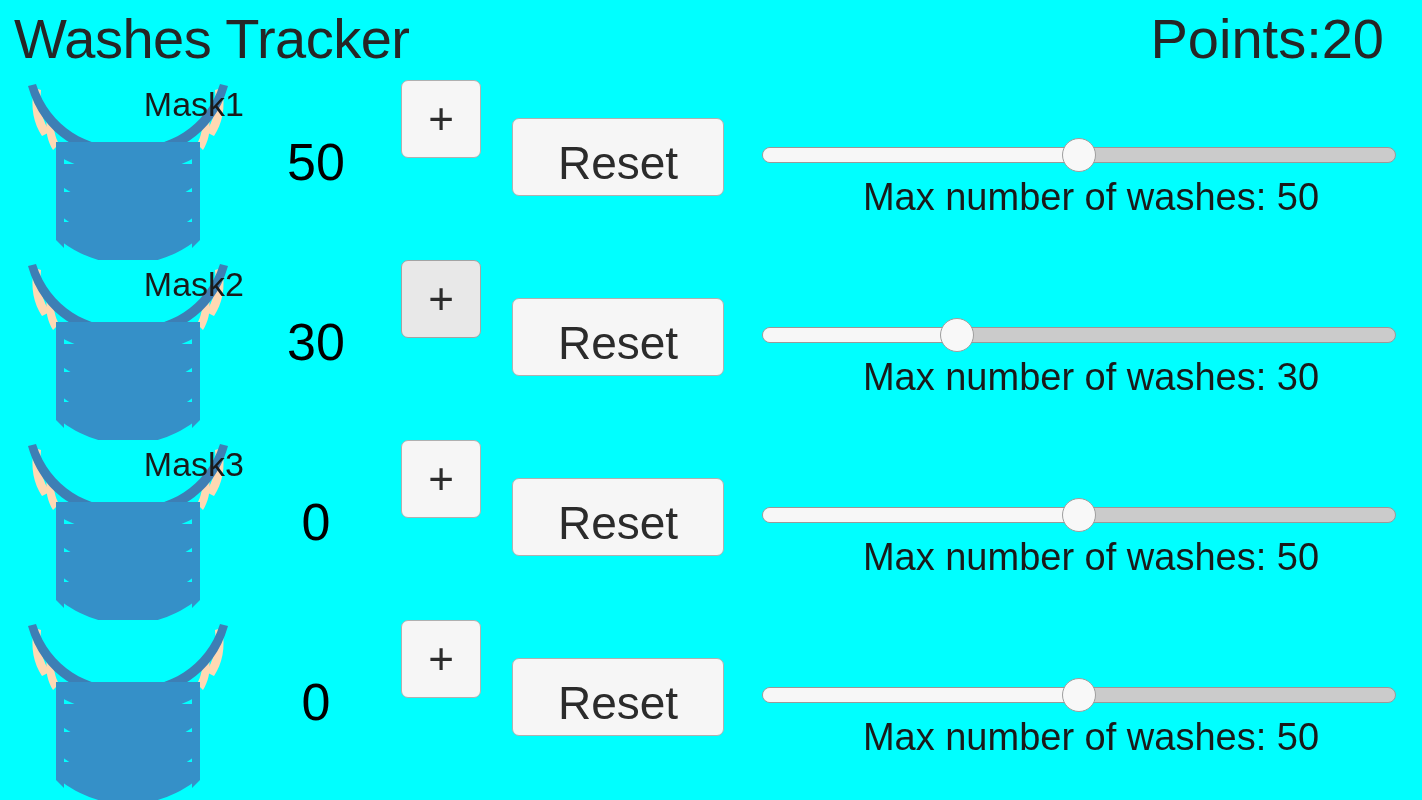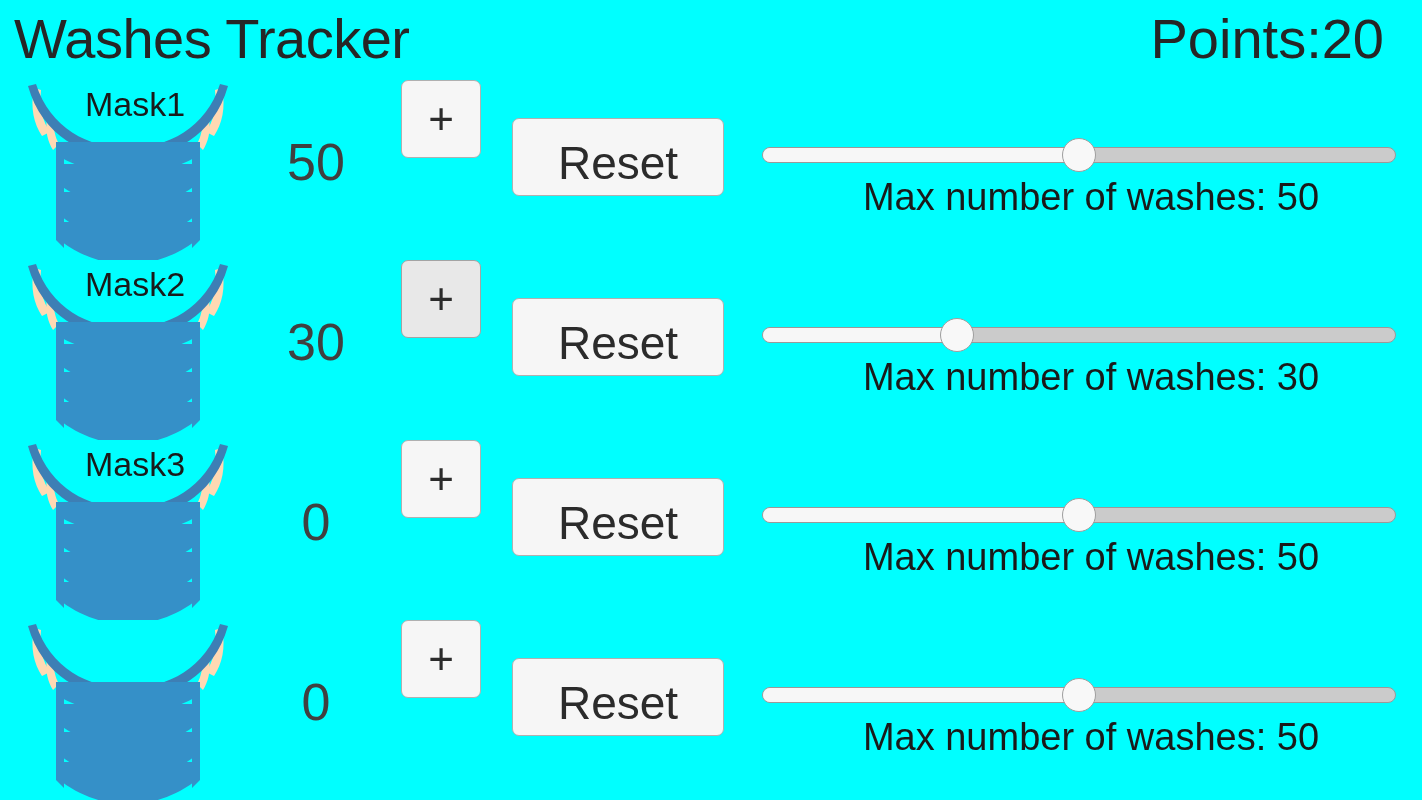--- a/index.html
+++ b/index.html
@@ -69,39 +69,39 @@
     top: 0;
     width: 232px;
     height: 180px;
     display: block;
   }
   .mask-label {
     position: absolute;
     left: 0;
     top: 4px;
     width: 232px;
-    text-align: center;
+    text-align: right;
     font-size: 34px;
     line-height: 40px;
     color: #1a1a1a;
     z-index: 3;
     padding-left: 14px;
     box-sizing: border-box;
   }
 
   
   .count-value {
     position: absolute;
     left: 256px;
     top: 52px;
     width: 120px;
     text-align: center;
     font-size: 52px;
     line-height: 60px;
-    color: #404040;
+    color: #000000;
   }
 
   
   .plus-button {
     position: absolute;
     left: 401px;
     top: 118px - 80px;
     width: 80px;
     height: 78px;
     background: #f6f6f6;

